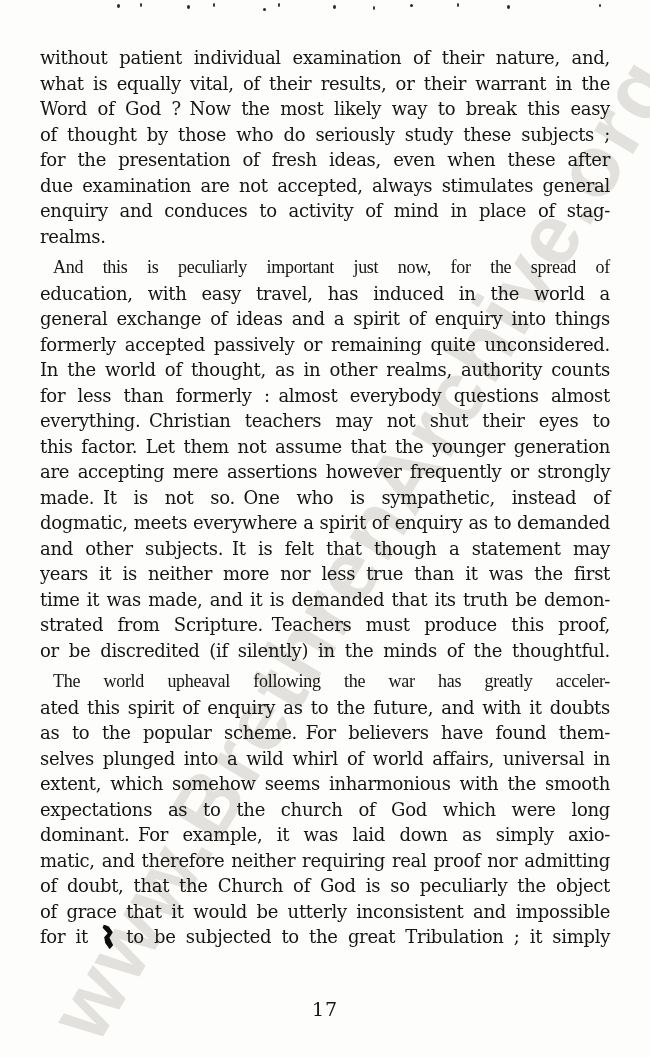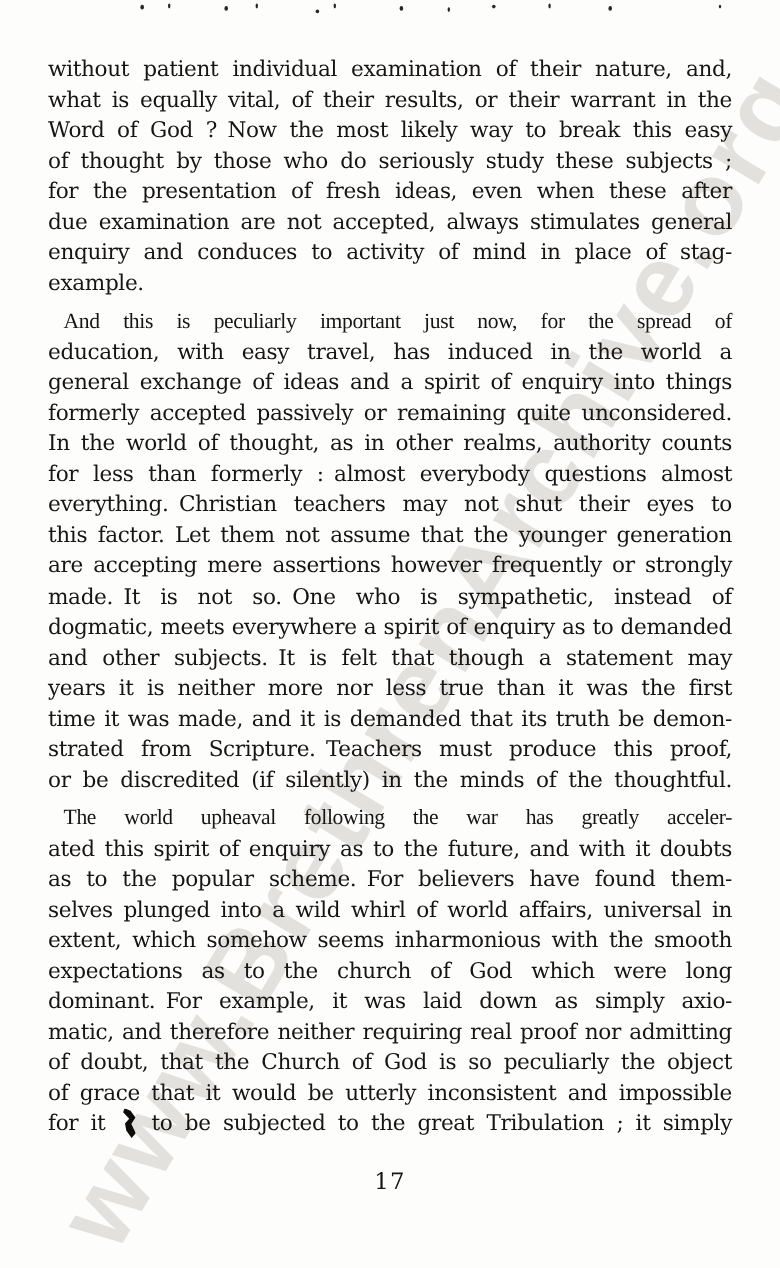--- a/index.html
+++ b/index.html
@@ -47,21 +47,21 @@
     display:inline-block;
     width:14px; height:24px;
     background:#0d0c0b;
     clip-path:polygon(18% 0, 55% 6%, 88% 28%, 68% 52%, 100% 82%, 78% 100%, 42% 76%, 30% 52%, 52% 34%, 12% 14%);
     transform:rotate(6deg);
     vertical-align:-6px;
     margin:0 2px;
   }
   .page-number {
     position:absolute;
-    left:40px; top:974px;
+    left:40px; top:998px;
     width:570px;
     text-align:center;
     font-size:19px;
     letter-spacing:1px;
     z-index:1;
   }
   .speck {
     position:absolute;
     background:#2a2825;
     border-radius:50%;
@@ -89,21 +89,21 @@
 
   <div class="text-block" id="paragraphs">
       <div class="para">
         <div class="line">without patient individual examination of their nature, and,</div>
         <div class="line">what is equally vital, of their results, or their warrant in the</div>
         <div class="line">Word of God ? Now the most likely way to break this easy</div>
         <div class="line">of thought by those who do seriously study these subjects ;</div>
         <div class="line">for the presentation of fresh ideas, even when these after</div>
         <div class="line">due examination are not accepted, always stimulates general</div>
         <div class="line">enquiry and conduces to activity of mind in place of stag-</div>
-        <div class="line left-last">example.</div>
+        <div class="line left-last">realms.</div>
       </div>
       <div class="para indent">
         <div class="line">And this is peculiarly important just now, for the spread of</div>
         <div class="line">education, with easy travel, has induced in the world a</div>
         <div class="line">general exchange of ideas and a spirit of enquiry into things</div>
         <div class="line">formerly accepted passively or remaining quite unconsidered.</div>
         <div class="line">In the world of thought, as in other realms, authority counts</div>
         <div class="line">for less than formerly : almost everybody questions almost</div>
         <div class="line">everything. Christian teachers may not shut their eyes to</div>
         <div class="line">this factor. Let them not assume that the younger generation</div>

